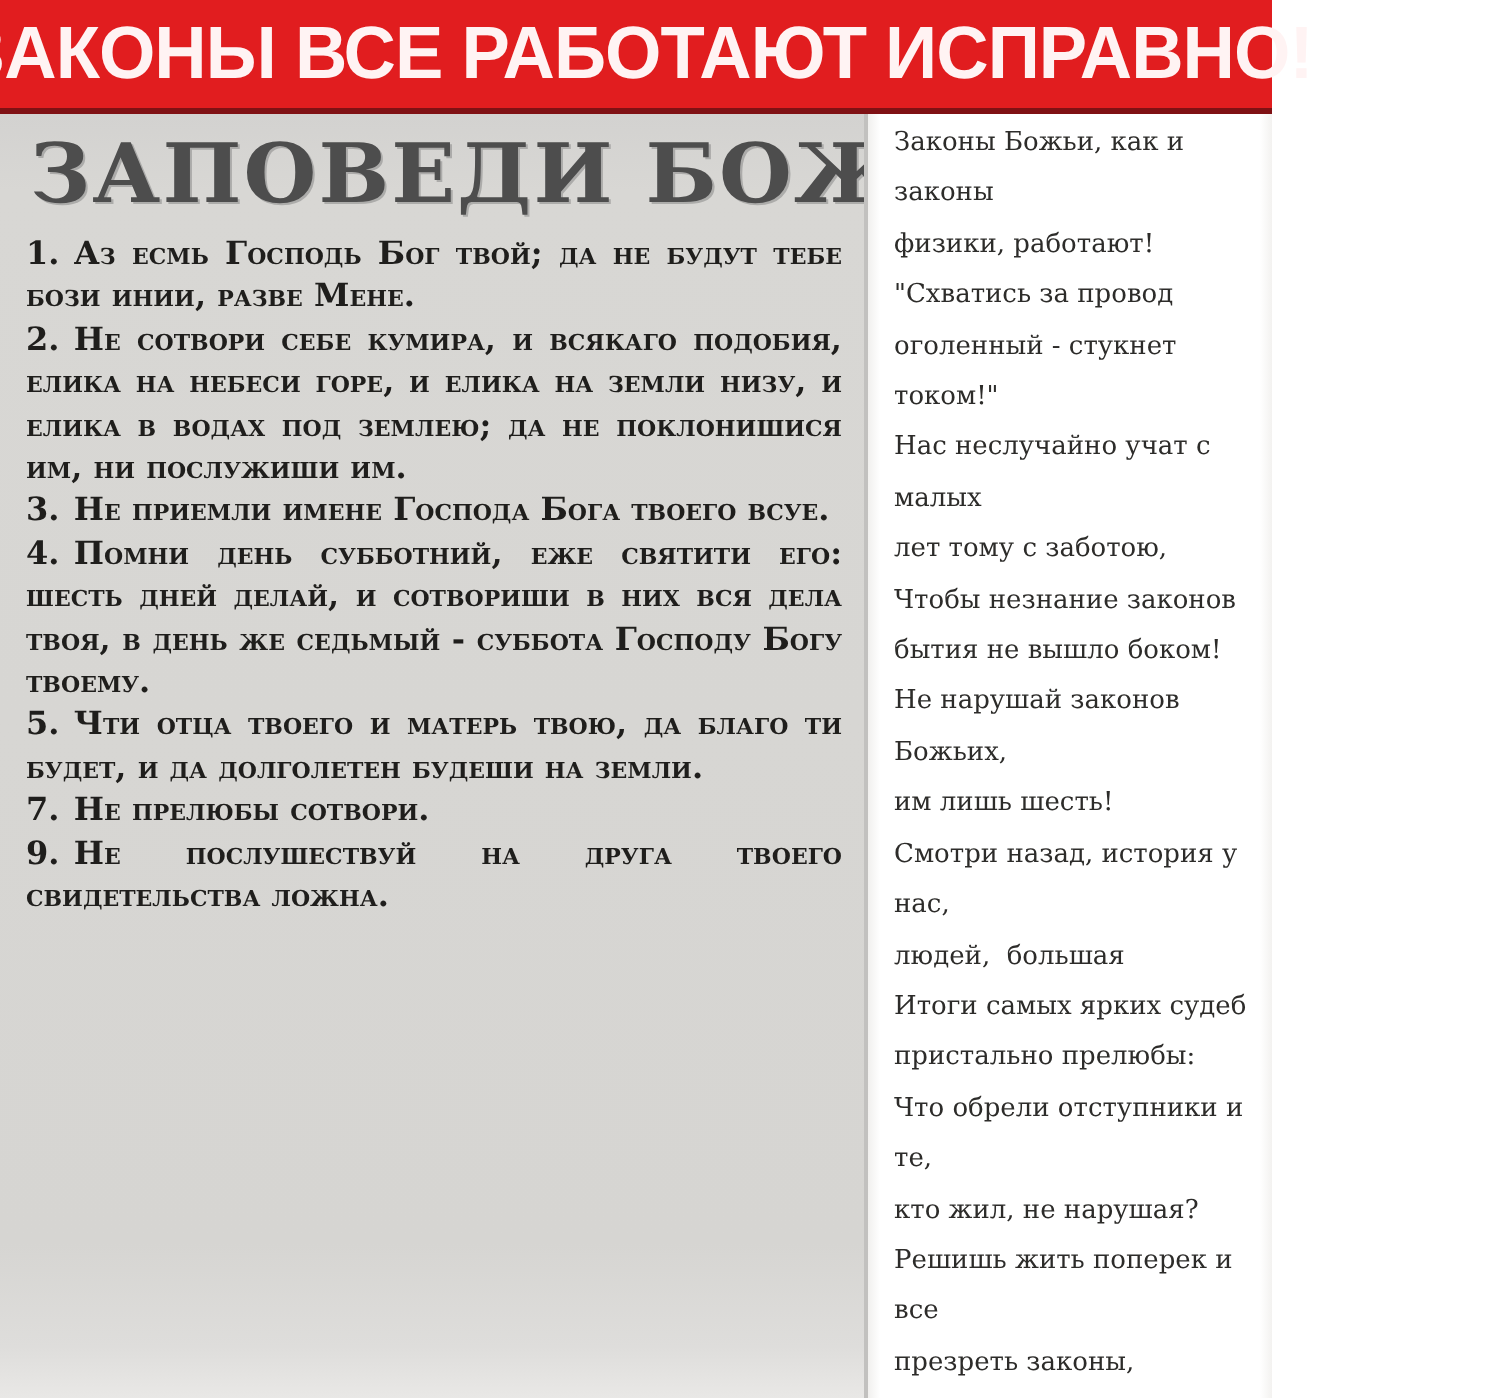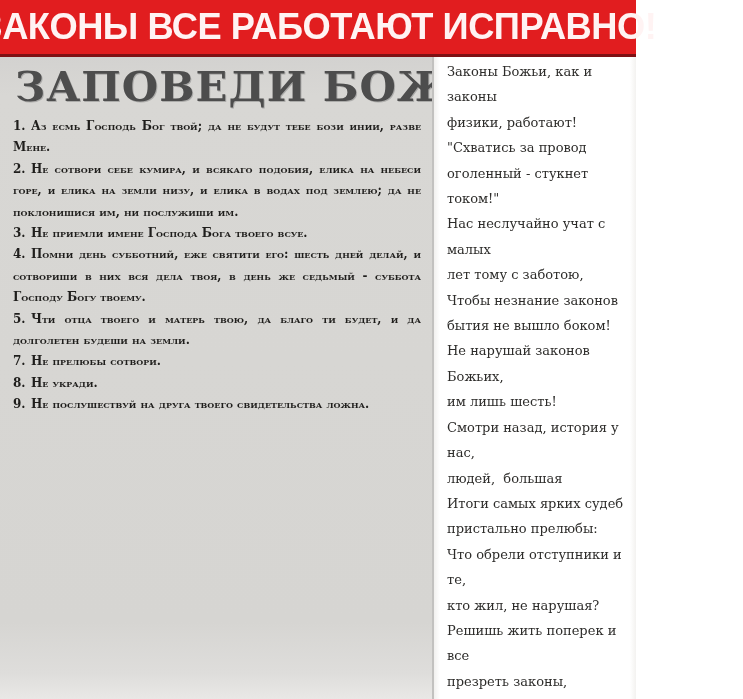--- a/index.html
+++ b/index.html
@@ -48,21 +48,21 @@
     color: #4d4d4d;
     text-shadow: 1px 1px 0 rgba(120,120,120,0.45);
     white-space: nowrap;
     transform: scaleX(1.02);
     transform-origin: left center;
     margin: 0 0 5px 2px;
   }
   .cmd {
     font-weight: 700;
     font-variant: small-caps;
-    font-size: 12px;
+    font-size: 16px;
     line-height: 21.4px;
     color: #1f1e1c;
     text-align: justify;
   }
   .cmd .num { margin-right: 0.45em; font-variant: normal; }
 
   .right {
     flex: 1 1 auto;
     background: linear-gradient(90deg, #f1f0ee 0%, #ffffff 3%, #ffffff 97%, #f3f2f0 100%);
     padding: 2px 2px 0 13px;
@@ -89,21 +89,20 @@
 
     <section class="left">
       <h1 class="title">ЗАПОВЕДИ БОЖИИ</h1>
       <div>
         <p class="cmd"><span class="num">1.</span><span class="txt">Аз есмь Господь Бог твой; да не будут тебе бози инии, разве Мене.</span></p>
         <p class="cmd"><span class="num">2.</span><span class="txt">Не сотвори себе кумира, и всякаго подобия, елика на небеси горе, и елика на земли низу, и елика в водах под землею; да не поклонишися им, ни послужиши им.</span></p>
         <p class="cmd"><span class="num">3.</span><span class="txt">Не приемли имене Господа Бога твоего всуе.</span></p>
         <p class="cmd"><span class="num">4.</span><span class="txt">Помни день субботний, еже святити его: шесть дней делай, и сотвориши в них вся дела твоя, в день же седьмый - суббота Господу Богу твоему.</span></p>
         <p class="cmd"><span class="num">5.</span><span class="txt">Чти отца твоего и матерь твою, да благо ти будет, и да долголетен будеши на земли.</span></p>
         <p class="cmd"><span class="num">7.</span><span class="txt">Не прелюбы сотвори.</span></p>
-        <p class="cmd"><span class="num">8.</span><span class="txt">Не укради.</span></p>
         <p class="cmd"><span class="num">9.</span><span class="txt">Не послушествуй на друга твоего свидетельства ложна.</span></p>
       </div>
     </section>
 
     <section class="right">
       <div class="poem-line">Законы Божьи, как и законы</div>
       <div class="poem-line">физики, работают!</div>
       <div class="poem-line">"Схватись за провод</div>
       <div class="poem-line">оголенный - стукнет током!"</div>
       <div class="poem-line">Нас неслучайно учат с малых</div>

